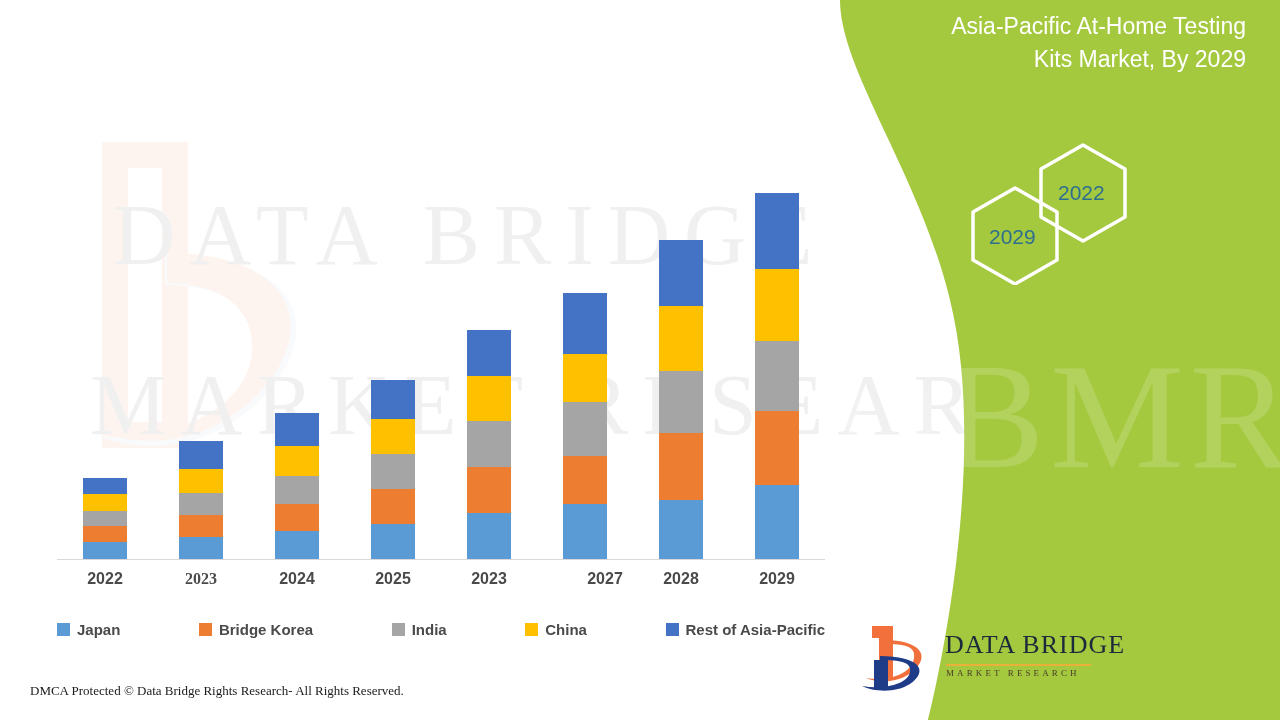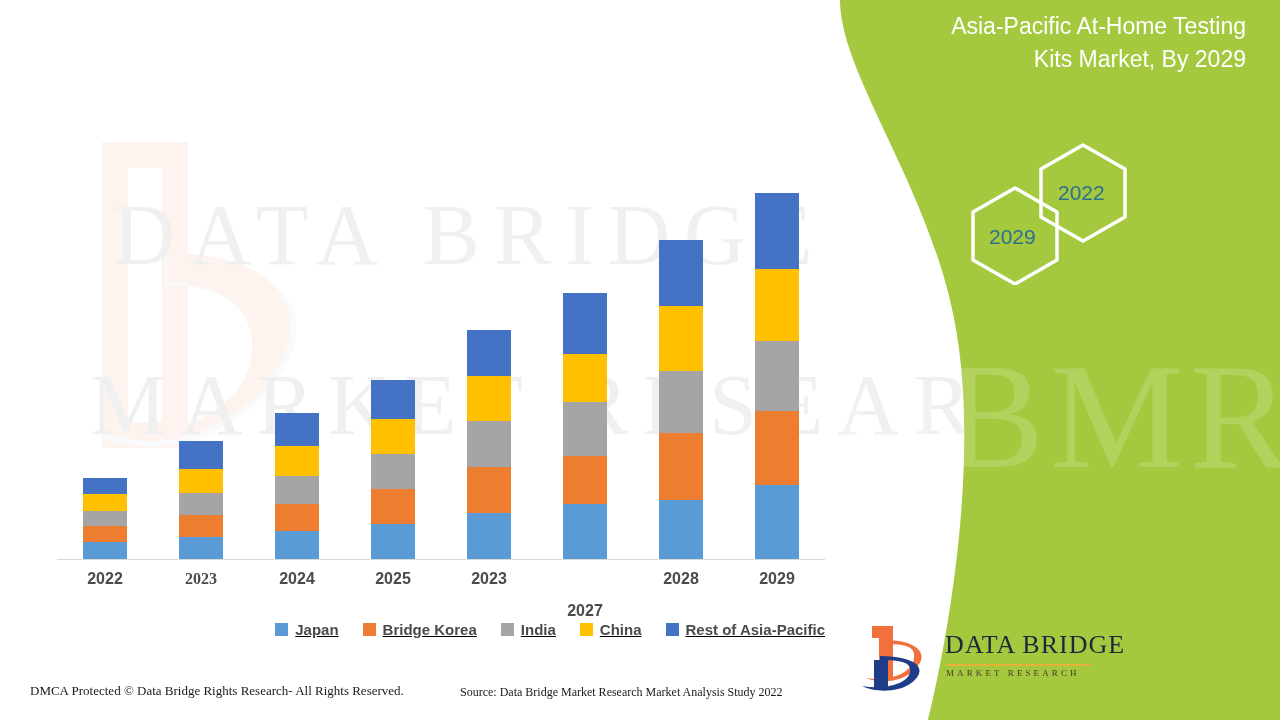--- a/index.html
+++ b/index.html
@@ -201,23 +201,22 @@
   }
 
   .legend {
     position: absolute;
     left: 57px;
     top: 616px;
     width: 768px;
     height: 26px;
     display: flex;
     align-items: center;
-    justify-content: flex-end;
+    justify-content: space-between;
     gap: 24px;
-    text-decoration: underline;
   }
   .legend-item {
     display: flex;
     align-items: center;
     gap: 7px;
     font-size: 15px;
     font-weight: bold;
     color: #4a4a4a;
     white-space: nowrap;
   }
@@ -325,21 +324,21 @@
       </div>
     <div class="axis-line"></div>
   </div>
 
   <div class="xlabels" id="xlabels">
       <div class="xlabel" style="left: 0px;">2022</div>
       <div class="xlabel" style="left: 96px; font-family: Liberation Serif, serif;">2023</div>
       <div class="xlabel" style="left: 192px;">2024</div>
       <div class="xlabel" style="left: 288px;">2025</div>
       <div class="xlabel" style="left: 384px;">2023</div>
-      <div class="xlabel" style="left: 480px; margin-top: 32px;">2027</div>
+      <div class="xlabel" style="left: 500px;">2027</div>
       <div class="xlabel" style="left: 576px;">2028</div>
       <div class="xlabel" style="left: 672px;">2029</div>
     </div>
 
   <div class="legend" id="legend">
       <div class="legend-item">
         <span class="swatch" style="background: rgb(91, 155, 213);"></span>
         <span>Japan</span>
       </div>
       <div class="legend-item">
@@ -354,21 +353,20 @@
         <span class="swatch" style="background: rgb(255, 192, 0);"></span>
         <span>China</span>
       </div>
       <div class="legend-item">
         <span class="swatch" style="background: rgb(68, 114, 196);"></span>
         <span>Rest of Asia-Pacific</span>
       </div>
     </div>
 
   <div class="footer-left">DMCA Protected © Data Bridge Rights Research- All Rights Reserved.</div>
-  <div class="footer-right">Source: Data Bridge Market Research Market Analysis Study 2022</div>
 
   <div class="green-panel">
     <svg class="shape" width="440" height="720" viewBox="0 0 440 720">
       <path d="M0 0 L440 0 L440 720 L88 720 C88 720 152 470 110 300 C80 175 0 70 0 0 Z" fill="#A4C93F"></path>
     </svg>
 
     <div class="panel-title">Asia-Pacific At-Home Testing Kits Market, By 2029</div>
 
     <div class="hexes">
       <svg width="200" height="145" viewBox="0 0 200 145">

